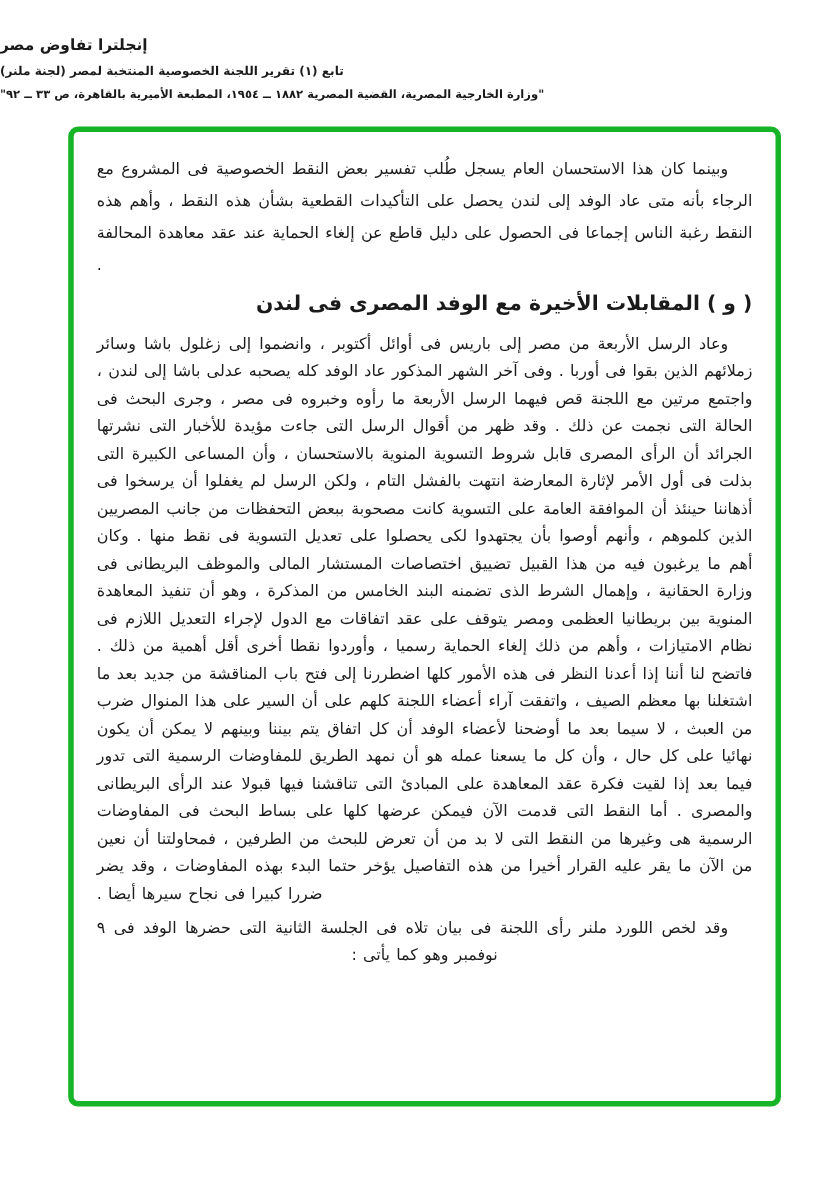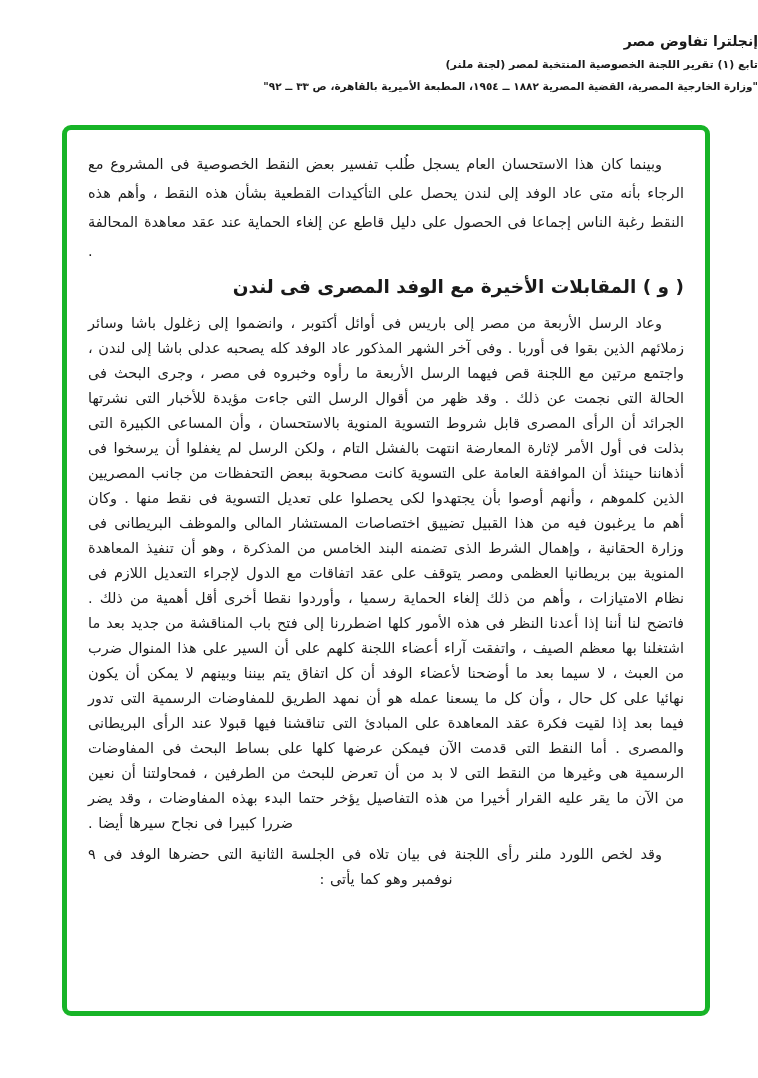--- a/index.html
+++ b/index.html
@@ -13,44 +13,43 @@
   }
   .page {
     position: relative;
     width: 758px;
     height: 1078px;
     background: #ffffff;
     color: #1a1a1a;
   }
   .doc-header {
     direction: rtl;
-    text-align: right;
+    text-align: left;
     padding-top: 33px;
-    padding-left: 24px;
   }
   .doc-header .title {
     font-size: 14px;
     font-weight: bold;
     letter-spacing: 0.5px;
     margin: 0 0 9px 0;
   }
   .doc-header .subtitle {
     font-size: 11px;
     font-weight: bold;
     margin: 0 0 9px 0;
   }
   .doc-header .source {
     font-size: 10.5px;
     font-weight: bold;
     margin: 0;
   }
   .frame {
     position: absolute;
     left: 62px;
-    top: 125px;
+    top: 115px;
     width: 648px;
     height: 891px;
     box-sizing: border-box;
     border: 5px solid #17b427;
     border-radius: 9px;
     padding: 20px 21px 0 21px;
     direction: rtl;
     overflow: hidden;
     background: #ffffff;
   }

